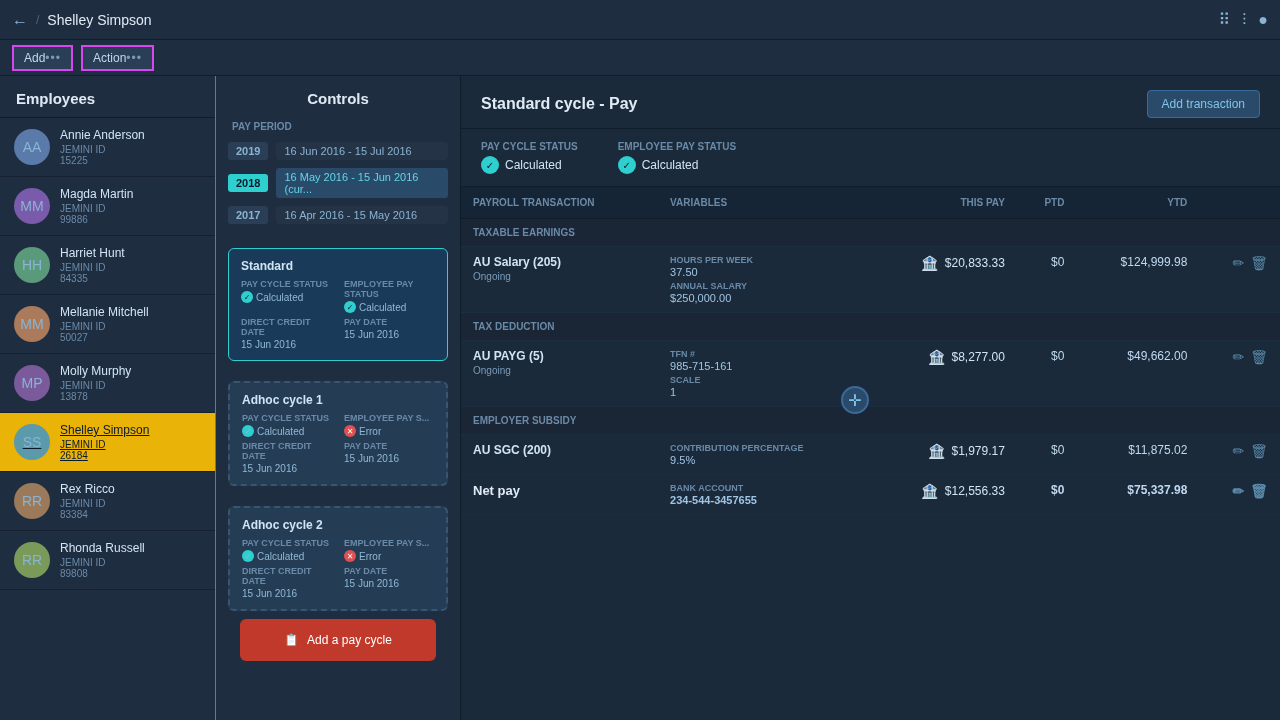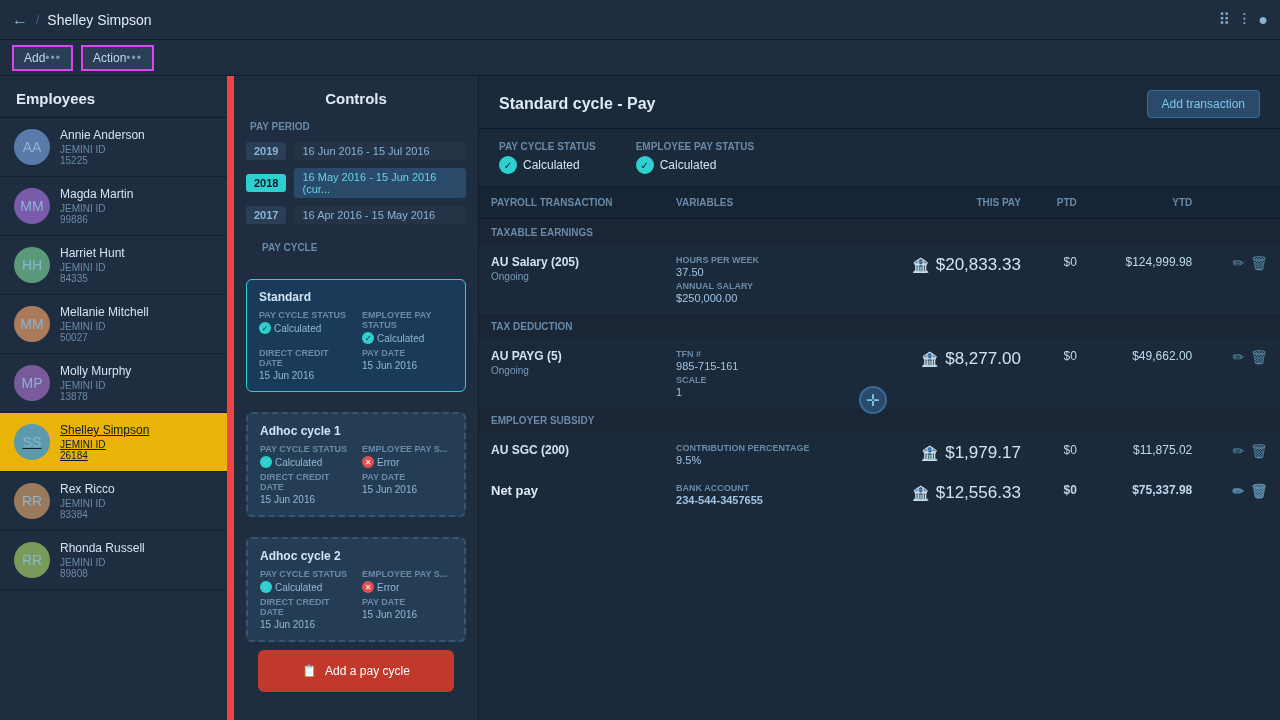--- a/index.html
+++ b/index.html
@@ -17,21 +17,21 @@
     .toolbar { background: #1e2d40; height: 36px; display: flex; align-items: center; padding: 0 12px; gap: 8px; border-bottom: 1px solid #0f1c2a; }
     .toolbar-btn { background: #2a3f55; border: 2px solid #d946ef; color: #c0d8ef; padding: 4px 10px; border-radius: 0; cursor: pointer; display: flex; align-items: center; font-size: 12px; }
     .toolbar-btn .dots { letter-spacing: 1px; color: #7a9bb8; }
     .search-bar { display: flex; align-items: center; gap: 6px; background: #2a3f55; border: 1px solid #3a5570; border-radius: 4px; padding: 4px 10px; color: #7a9bb8; font-size: 12px; }
     .search-bar .search-label { color: #5a7a9a; text-transform: uppercase; font-size: 10px; font-weight: 600; }
 
     
     .main { display: flex; height: calc(720px - 76px); }
 
     
-    .sidebar { width: 234px; background: #1e2d40; border-right: 7px solid #ef4444; overflow-y: auto; flex-shrink: 0; }
+    .sidebar { width: 216px; background: #1e2d40; border-right: 1px solid #ef4444; overflow-y: auto; flex-shrink: 0; }
     .sidebar-title { padding: 14px 16px 10px; font-size: 15px; font-weight: 600; color: #e0eaf4; border-bottom: 1px solid #0f1c2a; }
     .employee-item { display: flex; align-items: center; gap: 10px; padding: 10px 14px; cursor: pointer; border-bottom: 1px solid #162030; }
     .employee-item.active { background: #eab308; color: #0a1a2a; text-decoration: underline; }
     .employee-item.active .emp-name, .employee-item.active .emp-id { color: #0a1a2a; }
     .emp-avatar { width: 36px; height: 36px; border-radius: 50%; background: #3a5570; overflow: hidden; flex-shrink: 0; display: flex; align-items: center; justify-content: center; font-size: 14px; color: #8ab4d4; }
     .emp-info { flex: 1; }
     .emp-name { font-size: 12px; font-weight: 500; color: #d0e4f4; }
     .emp-id { font-size: 10px; color: #6a8aa8; margin-top: 2px; }
 
     
@@ -79,21 +79,21 @@
     .tx-table th.right { text-align: right; }
     .tx-table td { padding: 8px 12px; font-size: 12px; color: #c0d8ef; border-bottom: 1px solid #1a2e40; vertical-align: top; }
     .tx-table td.right { text-align: right; }
     .section-header-row td { background: #1a2535; color: #6a8aa8; font-size: 10px; font-weight: 600; text-transform: uppercase; padding: 8px 12px; }
     .tx-name { font-size: 12px; font-weight: 600; color: #d0e4f4; }
     .tx-sub { font-size: 10px; color: #7a9bb8; margin-top: 2px; }
     .var-label { font-size: 9px; color: #6a8aa8; text-transform: uppercase; font-weight: 600; }
     .var-value { font-size: 11px; color: #a0c4e4; margin-top: 1px; }
     .amount-cell { display: flex; align-items: center; justify-content: flex-end; gap: 6px; }
     .amount-icon { font-size: 14px; color: #5a8aaa; }
-    .amount-text { font-size: 17px; color: #d0e4f4; font-weight: 500; }
+    .amount-text { font-size: 12px; color: #d0e4f4; font-weight: 500; }
     .action-icons { display: flex; gap: 6px; justify-content: flex-end; }
     .action-icon { color: #5a8aaa; cursor: pointer; font-size: 14px; }
     .net-pay-row td { background: #1a2a3a; font-weight: 600; }
     .net-pay-row .tx-name { font-size: 13px; color: #e0eaf4; }
 
     
     .move-cursor { position: absolute; top: 310px; left: 380px; width: 28px; height: 28px; background: #2a4a6a; border-radius: 50%; display: flex; align-items: center; justify-content: center; color: #80c4e8; font-size: 16px; border: 2px solid #3a6a9a; z-index: 100; }
 
     
     .cycle-card.adhoc { border: 2px dashed #3a5570; }
@@ -199,21 +199,20 @@
         <div class="year-row">
     <div class="year-badge active">2018</div>
     <div class="period-label active">16 May 2016 - 15 Jun 2016 (cur...</div>
   </div>
         <div class="year-row">
     <div class="year-badge ">2017</div>
     <div class="period-label ">16 Apr 2016 - 15 May 2016</div>
   </div>
       </div>
     <div class="pay-cycle-section">
-      <div class="section-label">PAY CYCLE</div>
       <div id="cycle-cards">
           <div class="cycle-card active">
     <div class="cycle-title">Standard</div>
     <div class="cycle-meta">
       <div class="cycle-meta-col">
         <div class="meta-label">PAY CYCLE STATUS</div>
         <div class="meta-value">
           <span class="status-dot ok" style="background:#2ecfcf">✓</span>
           Calculated
         </div>

